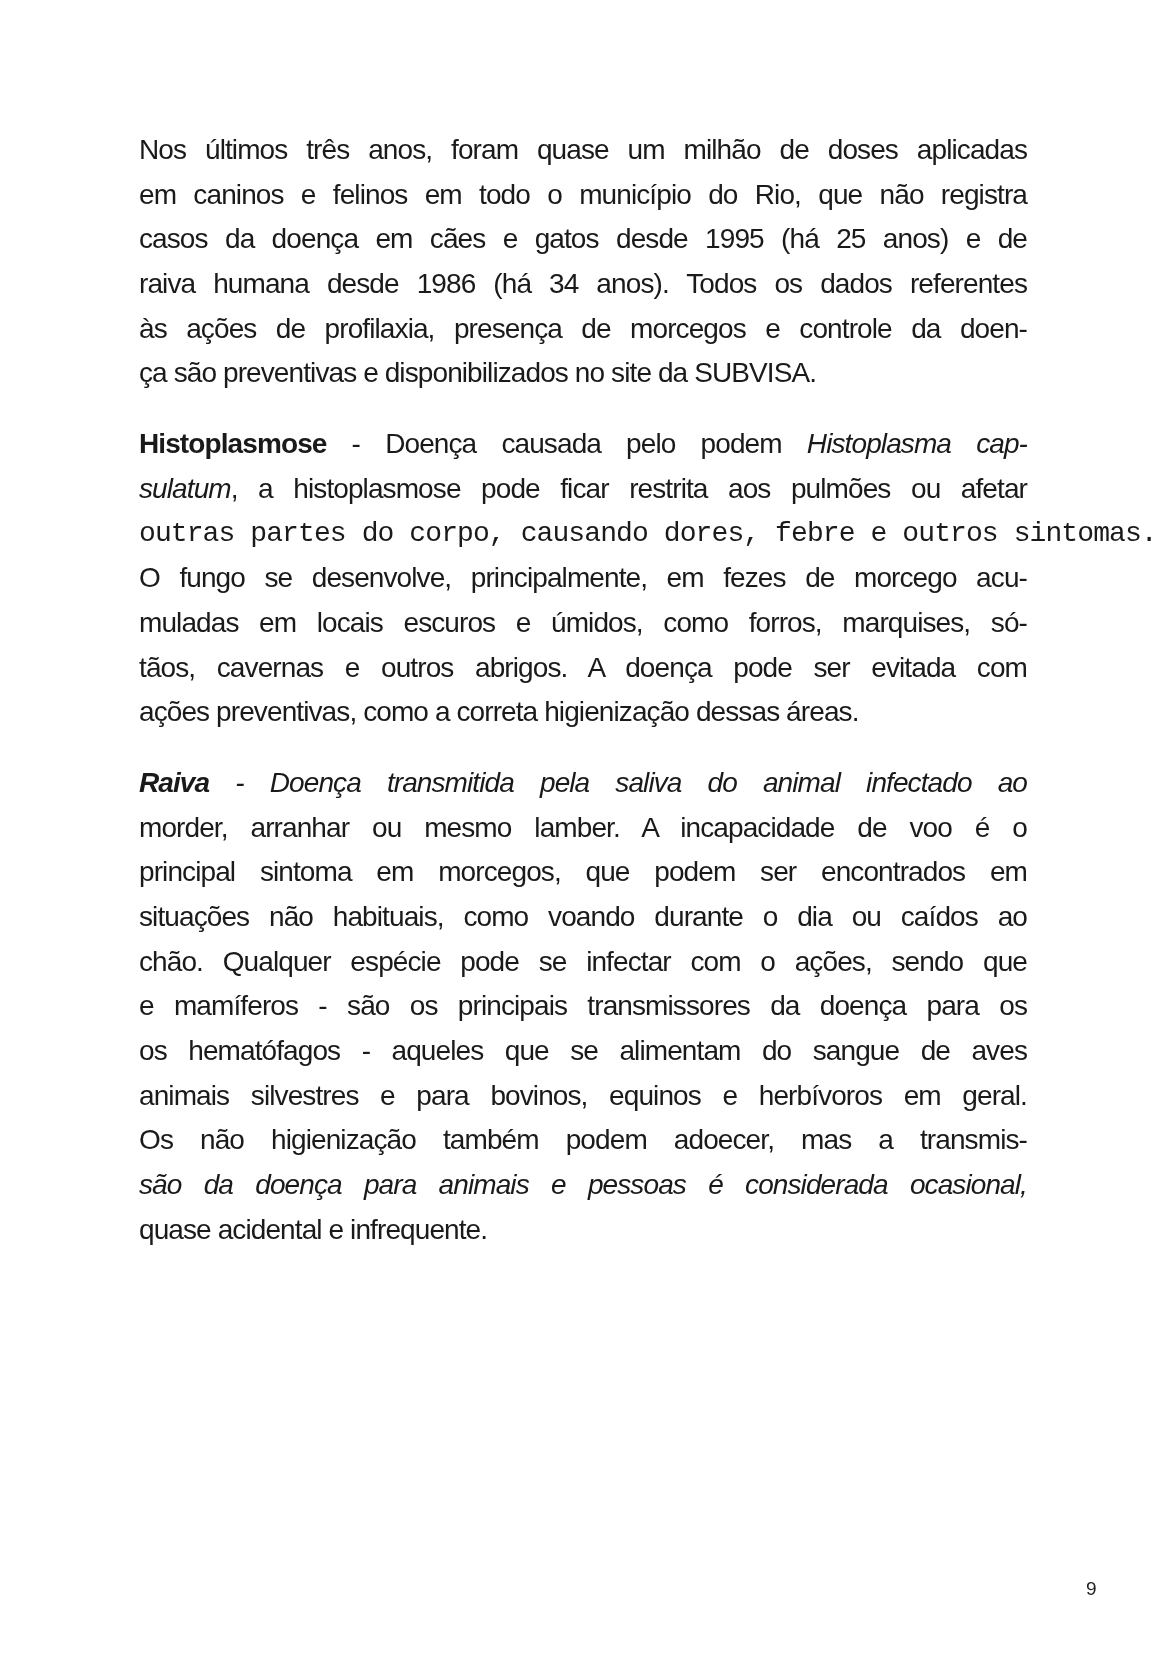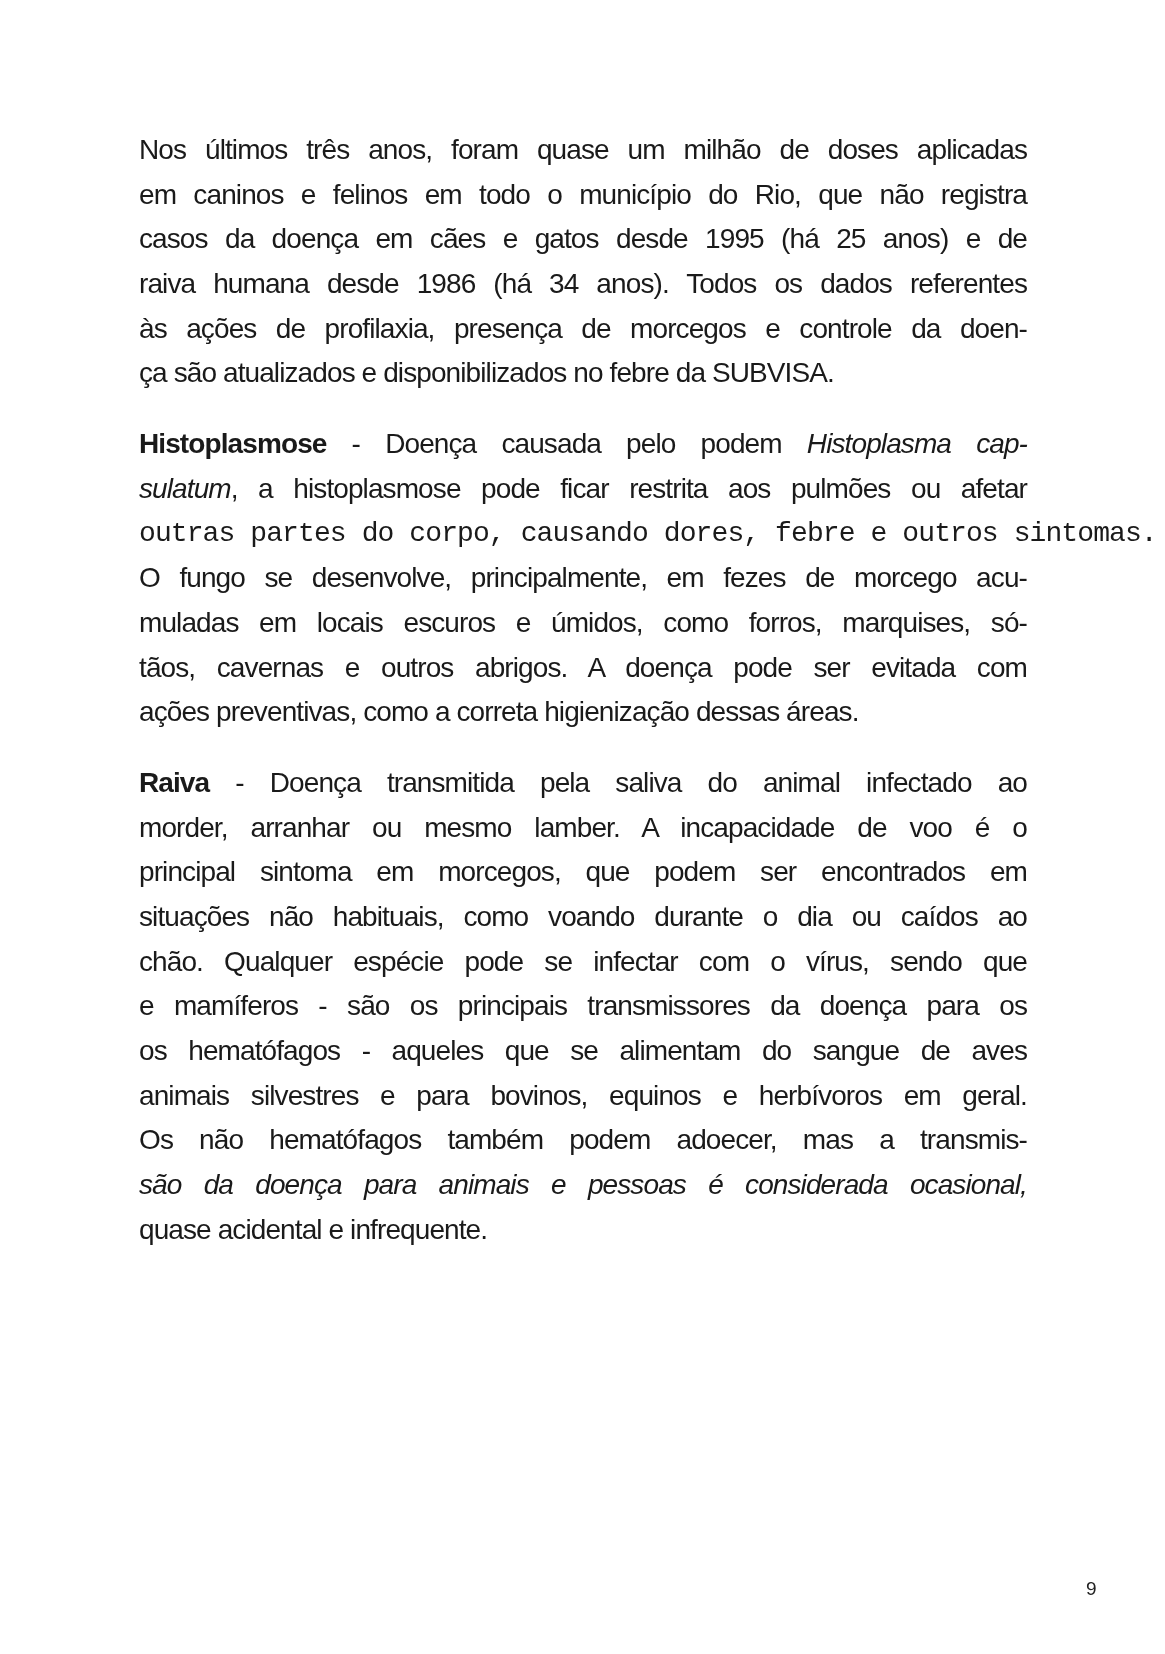--- a/index.html
+++ b/index.html
@@ -55,39 +55,39 @@
 </head>
 <body>
 
 <div class="content" id="content">
     <div class="para">
       <span class="line" style="display: block; width: 888px;"><span>Nos últimos três anos, foram quase um milhão de doses aplicadas</span></span>
       <span class="line" style="display: block; width: 888px;"><span>em caninos e felinos em todo o município do Rio, que não registra</span></span>
       <span class="line" style="display: block; width: 888px;"><span>casos da doença em cães e gatos desde 1995 (há 25 anos) e de</span></span>
       <span class="line" style="display: block; width: 888px;"><span>raiva humana desde 1986 (há 34 anos). Todos os dados referentes</span></span>
       <span class="line" style="display: block; width: 888px;"><span>às ações de profilaxia, presença de morcegos e controle da doen-</span></span>
-      <span class="line last" style="display: block; width: 888px;"><span>ça são atualizados e disponibilizados no febre da SUBVISA.</span></span>
+      <span class="line last" style="display: block; width: 888px;"><span>ça são preventivas e disponibilizados no site da SUBVISA.</span></span>
     </div>
     <div class="para">
       <span class="line" style="display: block; width: 888px;"><span class="b">Histoplasmose</span><span> - Doença causada pelo podem </span><span class="i">Histoplasma cap-</span></span>
       <span class="line" style="display: block; width: 888px;"><span class="i">sulatum</span><span>, a histoplasmose pode ficar restrita aos pulmões ou afetar</span></span>
       <span class="line" style="display: block; width: 888px; font-family: Liberation Mono, monospace;"><span>outras partes do corpo, causando dores, febre e outros sintomas.</span></span>
       <span class="line" style="display: block; width: 888px;"><span>O fungo se desenvolve, principalmente, em fezes de morcego acu-</span></span>
       <span class="line" style="display: block; width: 888px;"><span>muladas em locais escuros e úmidos, como forros, marquises, só-</span></span>
       <span class="line" style="display: block; width: 888px;"><span>tãos, cavernas e outros abrigos. A doença pode ser evitada com</span></span>
       <span class="line last" style="display: block; width: 888px;"><span>ações preventivas, como a correta higienização dessas áreas.</span></span>
     </div>
     <div class="para">
-      <span class="line" style="display: block; width: 888px;"><span class="b">Raiva</span><span> - Doença transmitida pela saliva do animal infectado ao</span></span>
+      <span class="line" style="display: block; width: 888px; font-style: italic;"><span class="b">Raiva</span><span> - Doença transmitida pela saliva do animal infectado ao</span></span>
       <span class="line" style="display: block; width: 888px;"><span>morder, arranhar ou mesmo lamber. A incapacidade de voo é o</span></span>
       <span class="line" style="display: block; width: 888px;"><span>principal sintoma em morcegos, que podem ser encontrados em</span></span>
       <span class="line" style="display: block; width: 888px;"><span>situações não habituais, como voando durante o dia ou caídos ao</span></span>
-      <span class="line" style="display: block; width: 888px;"><span>chão. Qualquer espécie pode se infectar com o vírus, sendo que</span></span>
+      <span class="line" style="display: block; width: 888px;"><span>chão. Qualquer espécie pode se infectar com o ações, sendo que</span></span>
       <span class="line" style="display: block; width: 888px;"><span>e mamíferos - são os principais transmissores da doença para os</span></span>
       <span class="line" style="display: block; width: 888px;"><span>os hematófagos - aqueles que se alimentam do sangue de aves</span></span>
       <span class="line" style="display: block; width: 888px;"><span>animais silvestres e para bovinos, equinos e herbívoros em geral.</span></span>
-      <span class="line" style="display: block; width: 888px;"><span>Os não hematófagos também podem adoecer, mas a transmis-</span></span>
+      <span class="line" style="display: block; width: 888px;"><span>Os não higienização também podem adoecer, mas a transmis-</span></span>
       <span class="line" style="display: block; width: 888px; font-style: italic;"><span>são da doença para animais e pessoas é considerada ocasional,</span></span>
       <span class="line last" style="display: block; width: 888px;"><span>quase acidental e infrequente.</span></span>
     </div>
   </div>
 
 <div class="page-number">9</div>
 
 </body></html>

